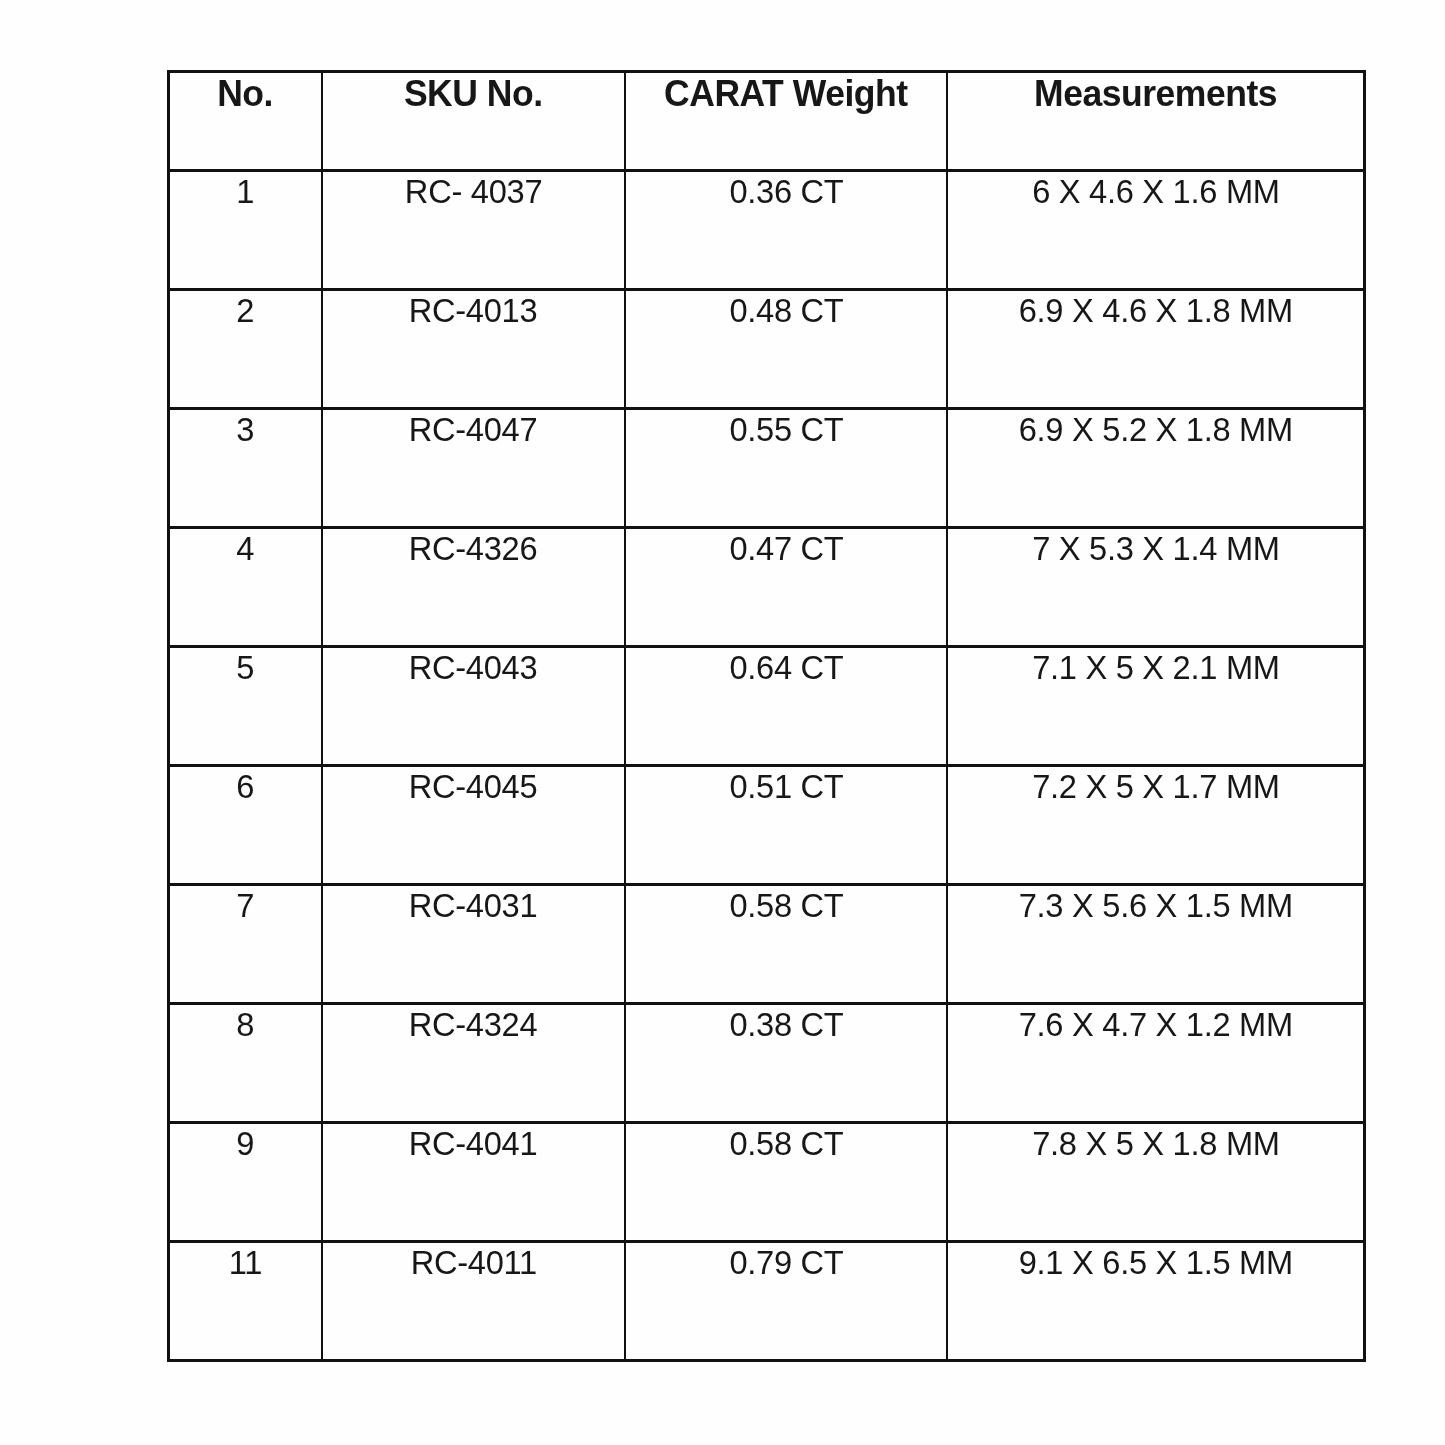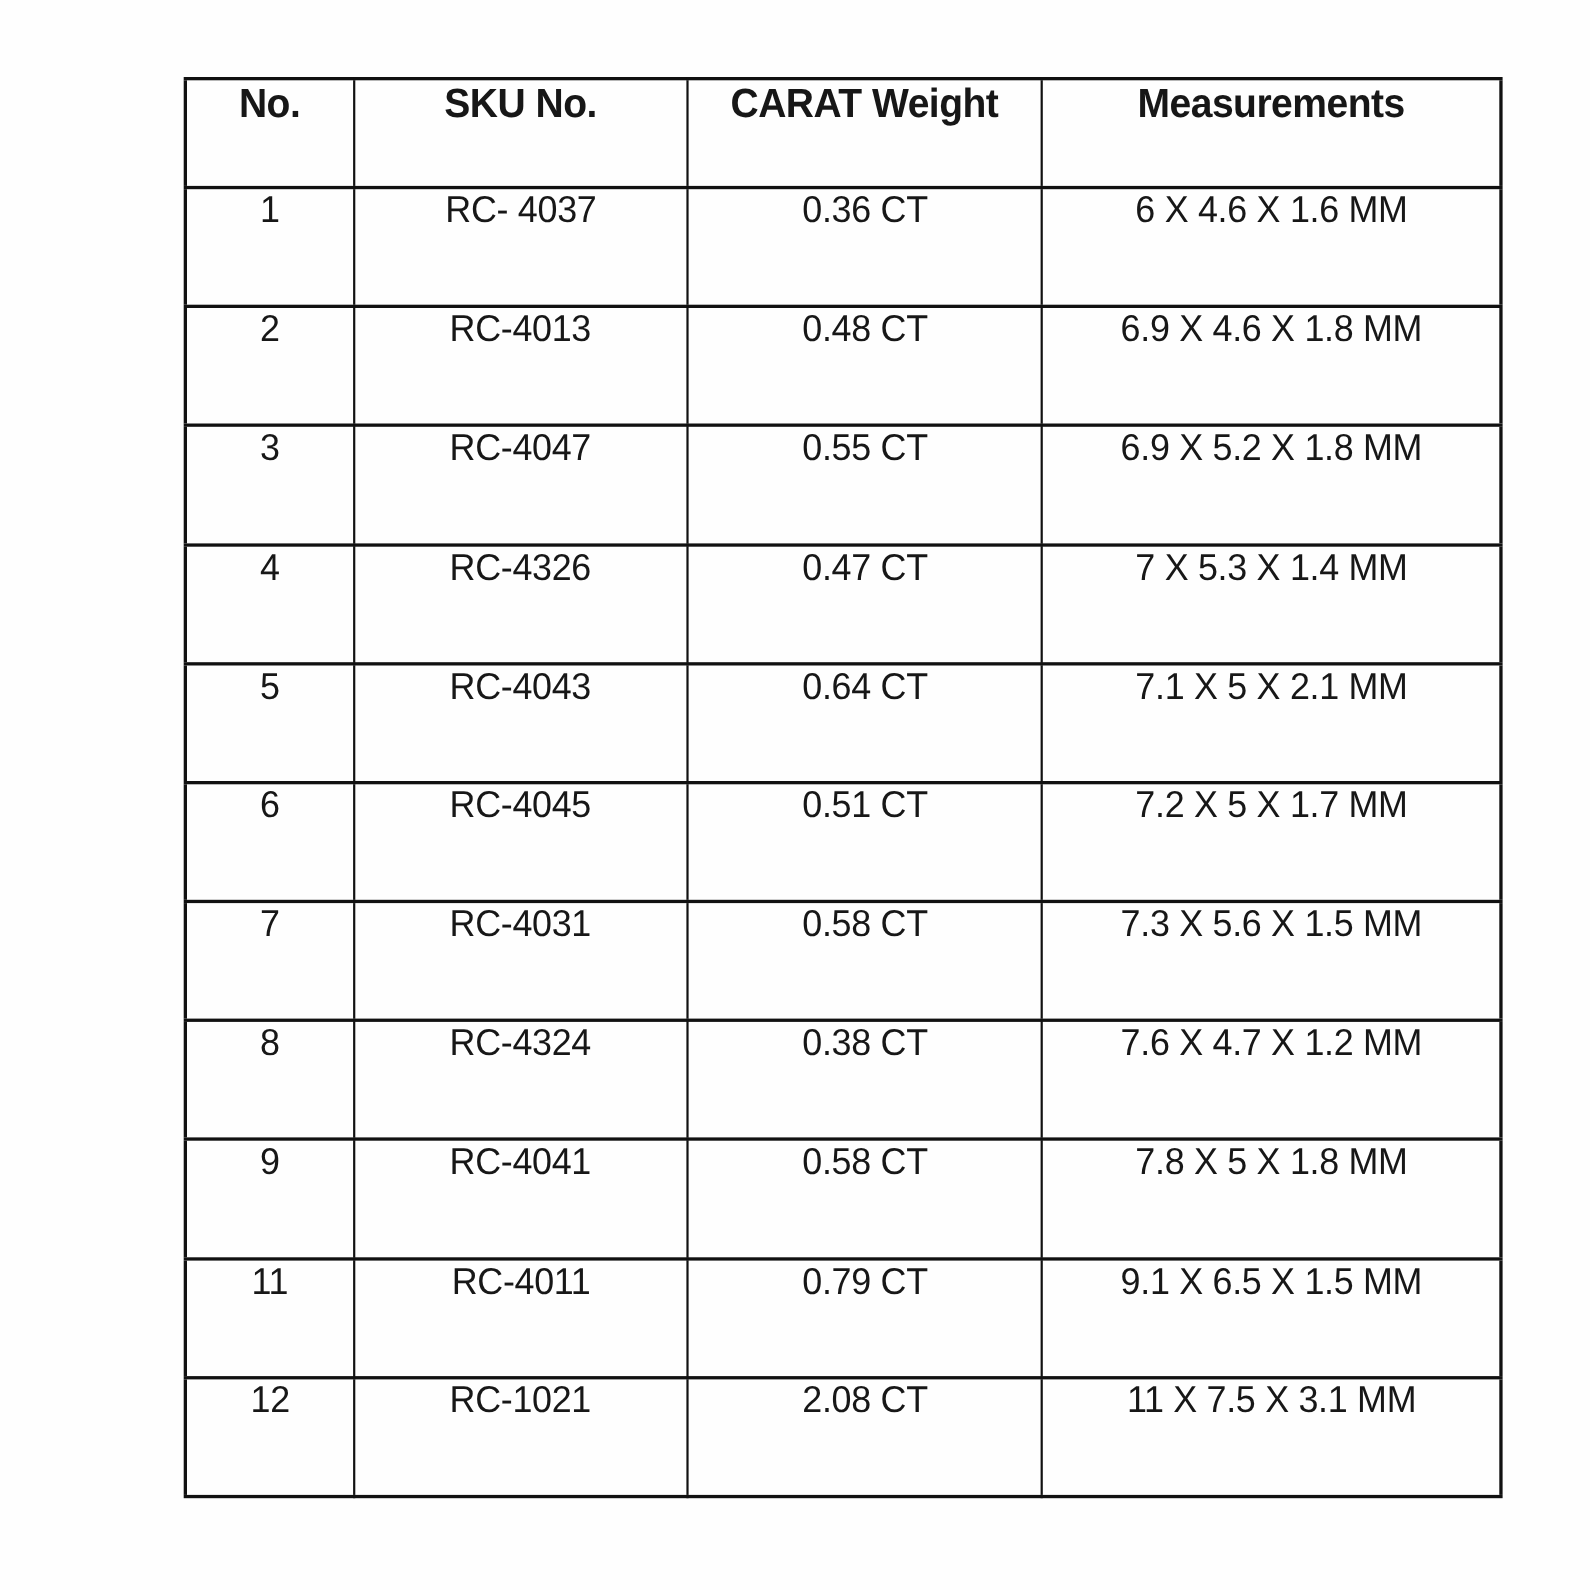--- a/index.html
+++ b/index.html
@@ -153,21 +153,15 @@
   </tr>
 
 
   <tr>
     <td><span>11</span></td>
     <td><span>RC-4011</span></td>
     <td><span>0.79 CT</span></td>
     <td><span>9.1 X 6.5 X 1.5 MM</span></td>
   </tr>
 
-  <tr>
-    <td><span>12</span></td>
-    <td><span>RC-1021</span></td>
-    <td><span>2.08 CT</span></td>
-    <td><span>11 X 7.5 X 3.1 MM</span></td>
-  </tr>
 </tbody>
   </table>
 </div>
 
 </body></html>

